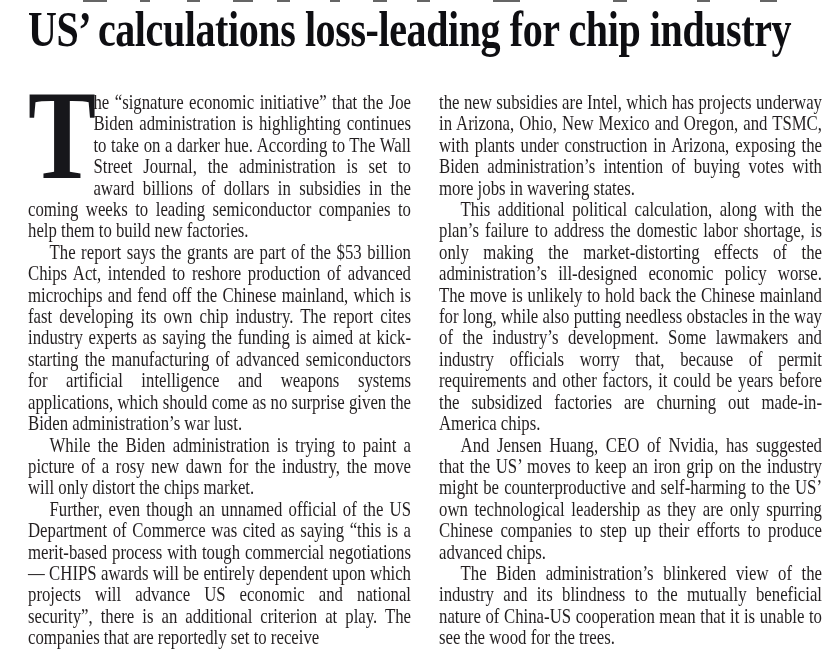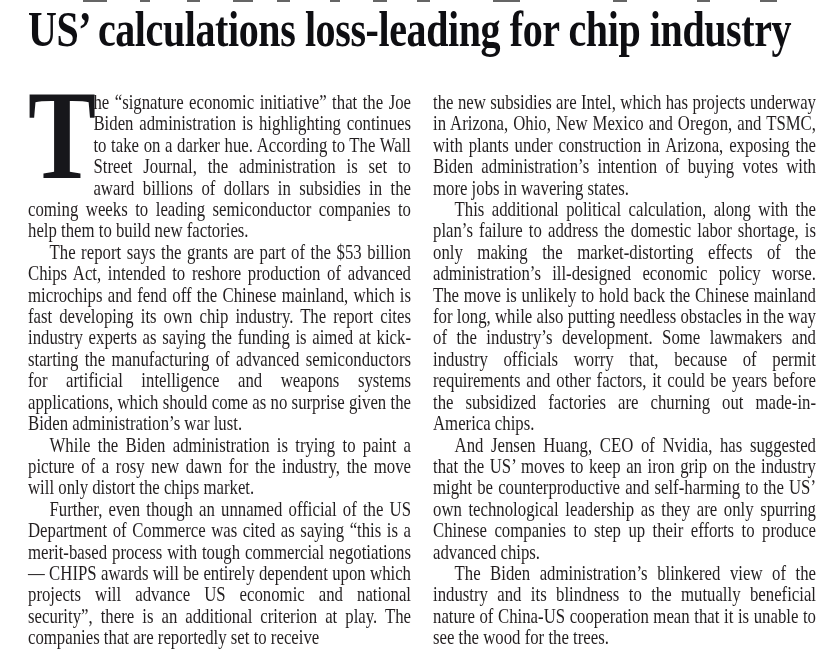--- a/index.html
+++ b/index.html
@@ -39,21 +39,21 @@
     transform-origin: left top;
   }
   .columns {
     position: absolute;
     left: 28px;
     top: 92px;
     width: 784px;
     display: flex;
   }
   .col { flex: none; width: 383px; }
-  .col-right { width: 379px; margin-left: 22px; }
+  .col-right { width: 379px; margin-left: 28px; }
   
   .col-inner {
     width: 480px;
     transform: scaleX(0.7979);
     transform-origin: left top;
     font-size: 21px;
     line-height: 21.4px;
     text-align: justify;
     color: #231f20;
   }

